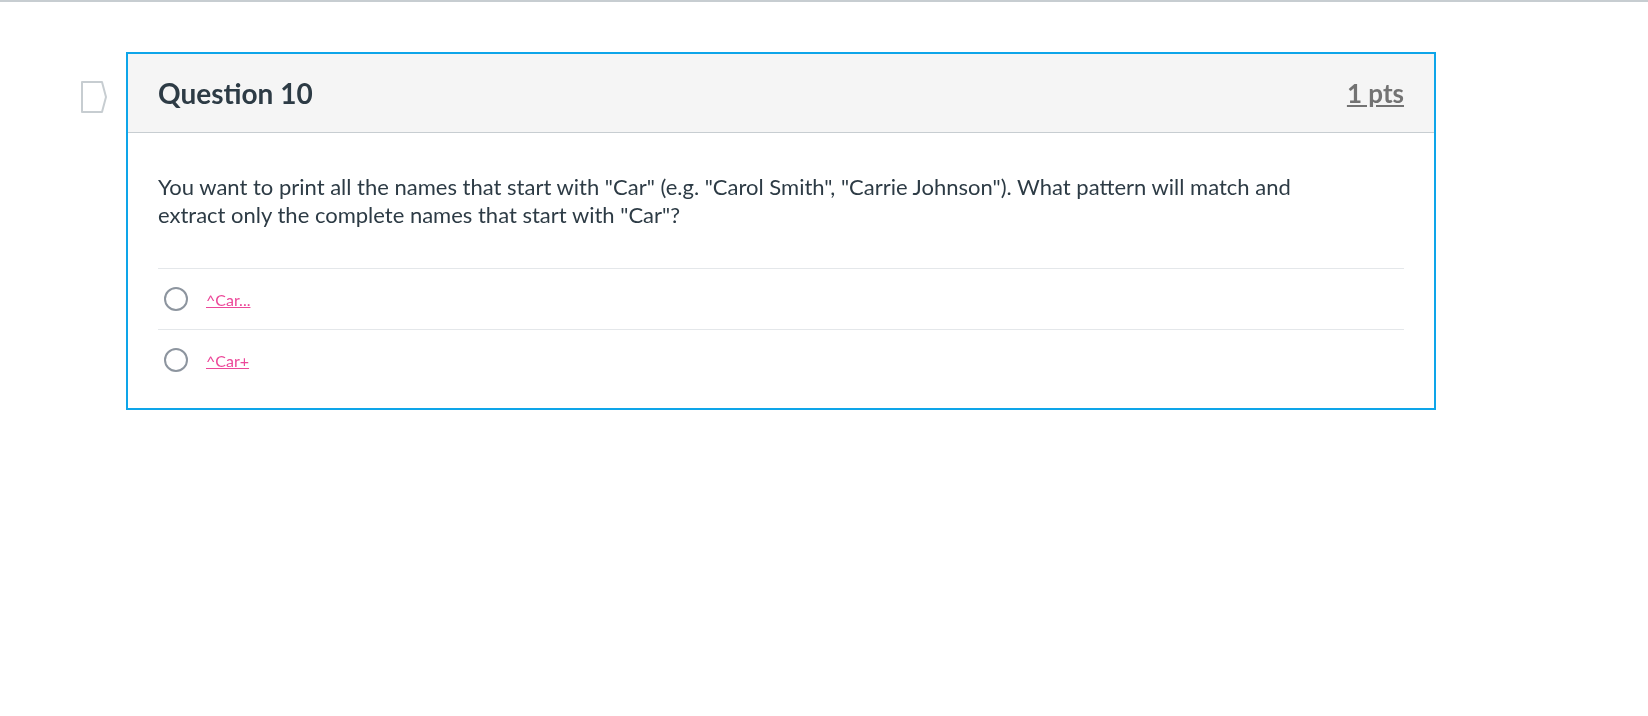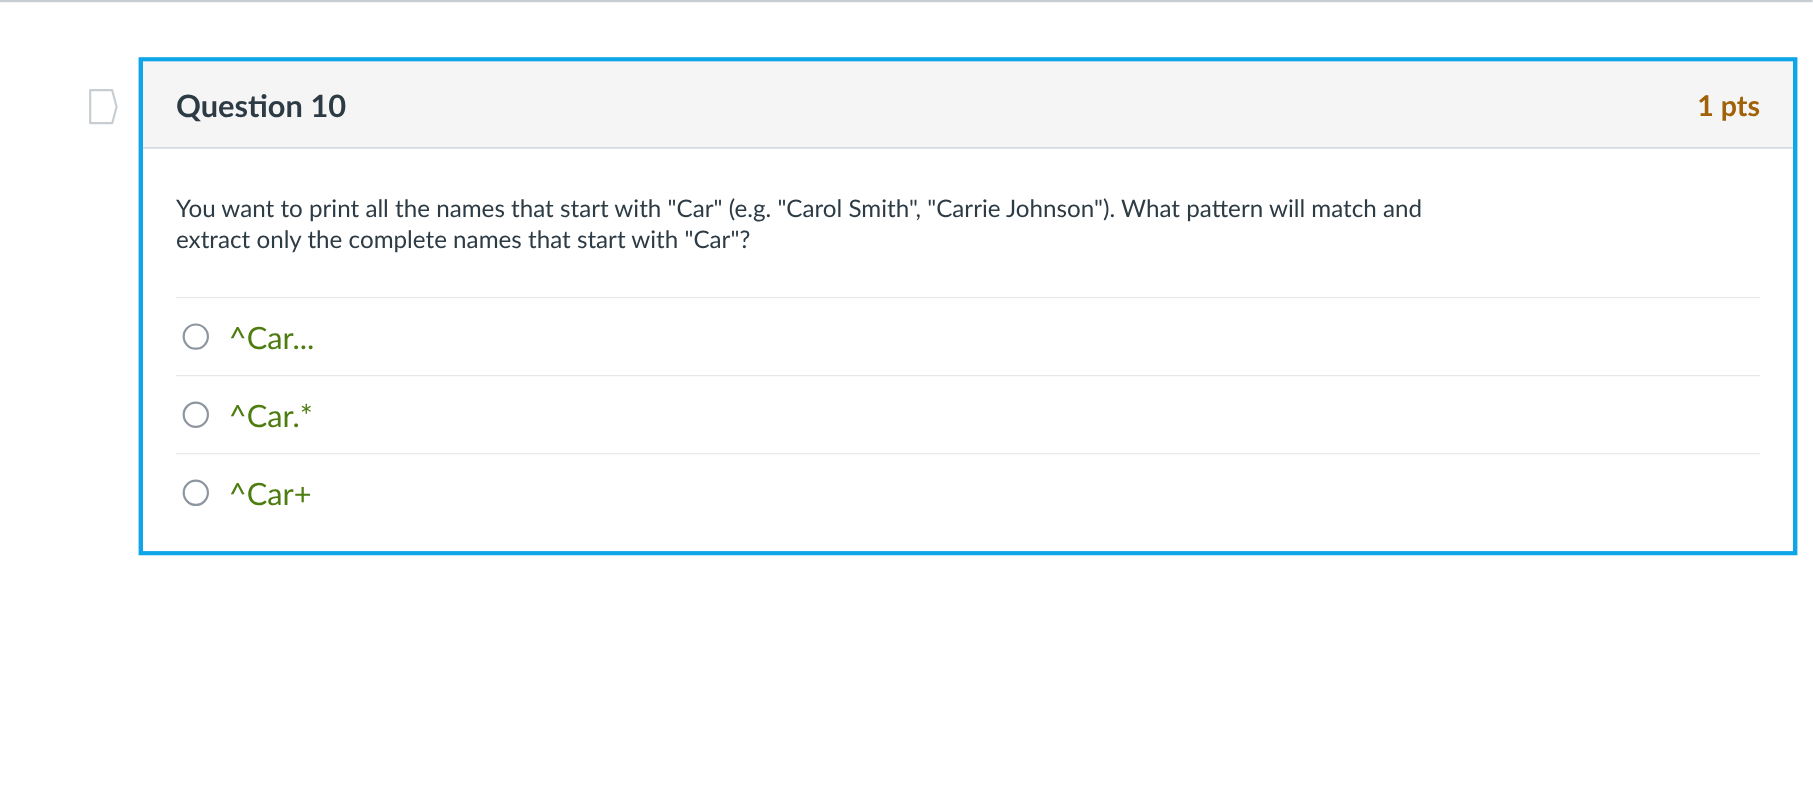--- a/index.html
+++ b/index.html
@@ -22,40 +22,41 @@
     padding-left: 80px;
   }
   .flag-icon {
     margin-top: 28px;
     width: 28px;
     height: 32px;
     flex: 0 0 auto;
   }
   .flag-icon svg { display: block; }
   .card {
-    width: 1508px;
-    border: 4px solid #0ea5e9;
+    width: 1310px;
+    border: 2px solid #0ea5e9;
   }
   .card-header {
     display: flex;
     align-items: center;
     justify-content: space-between;
     background: #f5f5f5;
     border-bottom: 1px solid #c7cdd1;
     padding: 22px 30px 22px 30px;
   }
   .q-title {
     font-size: 28px;
     font-weight: 700;
     color: #2d3b45;
   }
   .q-points {
     font-size: 26px;
     font-weight: 700;
-    color: #a16207;
+    color: #737373;
+    text-decoration: underline;
   }
   .card-body {
     padding: 40px 30px 30px 30px;
   }
   .prompt {
     font-size: 22px;
     line-height: 1.25;
     color: #2d3b45;
     margin: 0 0 40px 0;
     max-width: 1200px;
@@ -89,22 +90,23 @@
     position: absolute;
     left: 50%;
     top: 50%;
     width: 12px;
     height: 12px;
     background: #0374d1;
     border-radius: 50%;
     transform: translate(-50%, -50%);
   }
   .option-label {
-    font-size: 28px;
-    color: #4d7c0f;
+    font-size: 16px;
+    color: #ec4899;
+    text-decoration: underline;
   }
 </style>
 </head>
 <body>
 
 <div class="page">
   <div class="question-wrap">
 
     <div class="flag-icon">
       <svg viewBox="0 0 28 34" width="28" height="34">
@@ -121,24 +123,20 @@
         <p class="prompt">You want to print all the names that start with "Car" (e.g. "Carol Smith", "Carrie Johnson"). What pattern will match and extract only the complete names that start with "Car"?</p>
 
         <div class="options">
 
           <label class="option">
             <span class="radio"></span>
             <span class="option-label">^Car...</span>
           </label>
 
 
-          <label class="option">
-            <span class="radio"></span>
-            <span class="option-label">^Car.*</span>
-          </label>
 
           <label class="option">
             <span class="radio"></span>
             <span class="option-label">^Car+</span>
           </label>
 
         </div>
       </div>
     </div>
 

